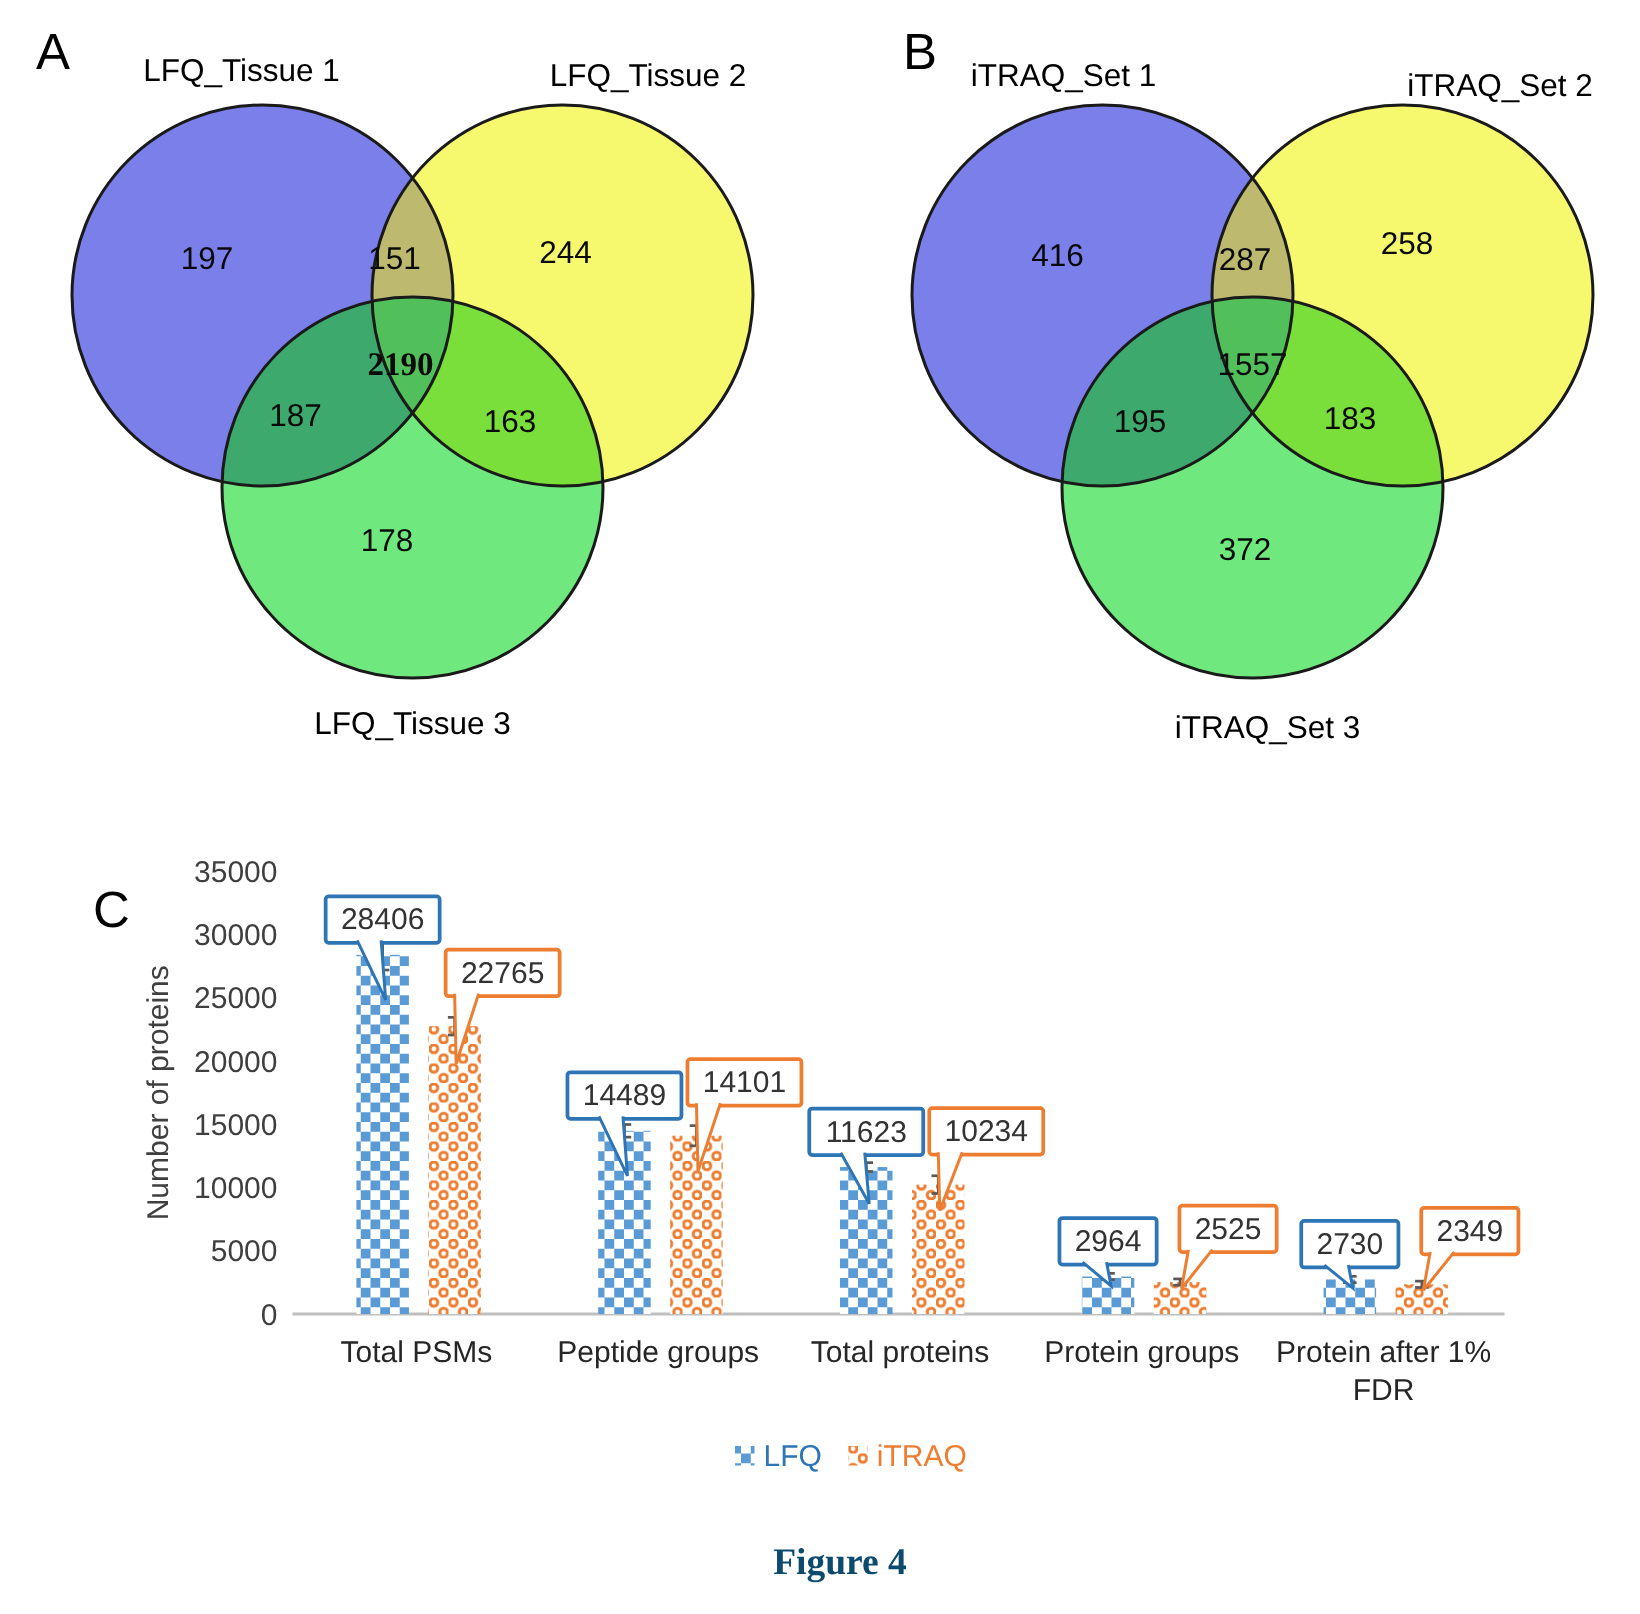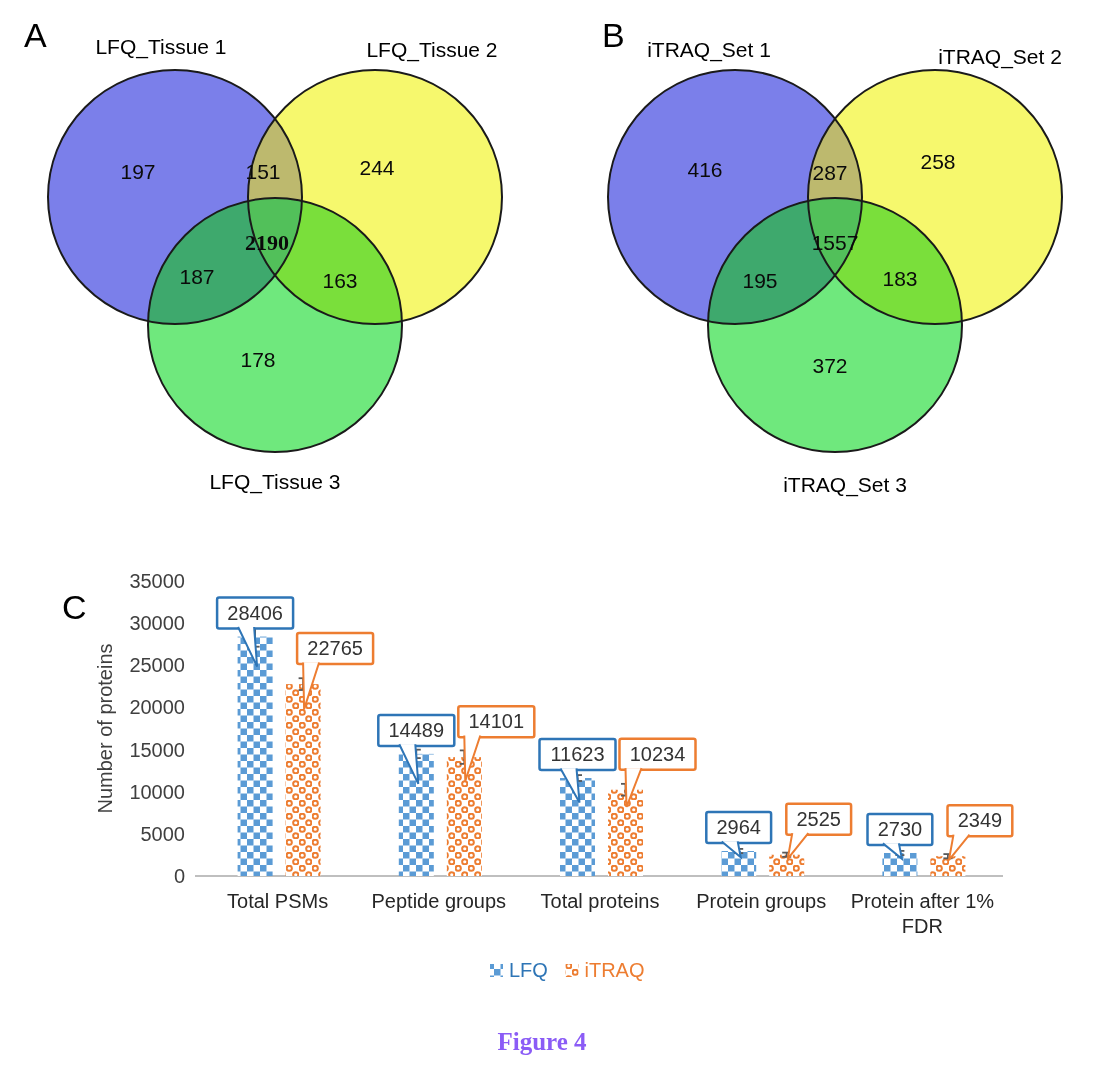--- a/index.html
+++ b/index.html
@@ -14,22 +14,22 @@
   .voutline{fill:none;stroke:var(--venn-outline);stroke-width:2;}
   .vtitle{font-size:21px;fill:#000;text-anchor:middle;}
   .vnum{font-size:21px;fill:#0a0a0a;text-anchor:middle;}
   .vnumc{font-family:"Liberation Serif",serif;font-weight:700;font-size:22px;}
   .axtxt{font-size:20px;fill:var(--axis-text);}
   .cattxt{font-size:20px;fill:#262626;}
   .pblue{fill:var(--lfq);}
   .poring{fill:none;stroke:var(--itraq);stroke-width:2;}
   .callout-txt{font-size:20px;fill:#333;text-anchor:middle;}
   .legend-txt{font-size:20px;}
-  .caption{position:absolute;left:432px;top:1028px;width:220px;text-align:center;
-           font-family:"Liberation Serif",serif;font-weight:700;font-size:25px;color:#8b5cf6;}
+  .caption{position:absolute;left:450px;top:1028px;width:220px;text-align:center;
+           font-family:"Liberation Serif",serif;font-weight:700;font-size:25px;color:#0c4a6e;}
 </style>
 </head>
 <body>
 
 <div id="canvas">
 
   <div class="plab" style="left:24px;top:18px;">A</div>
   <div class="plab" style="left:602px;top:18px;">B</div>
   <div class="plab" style="left:62px;top:590px;">C</div>
 

